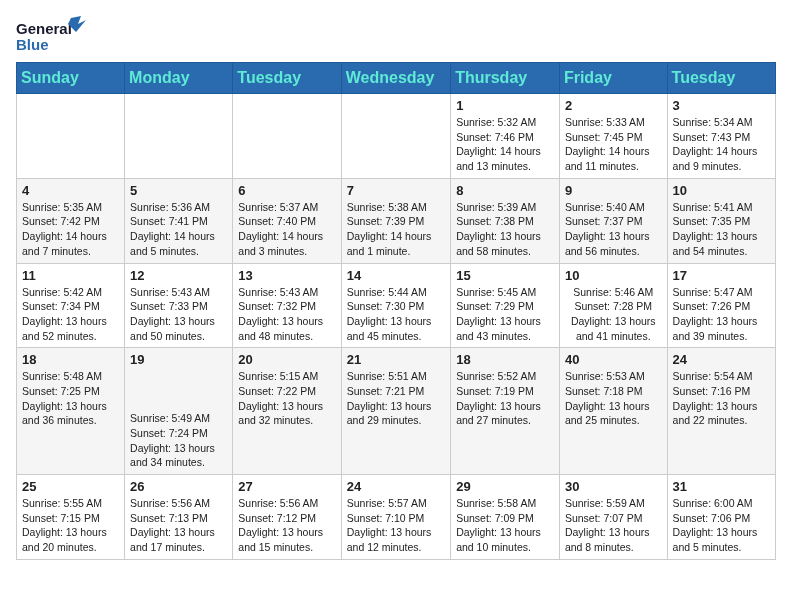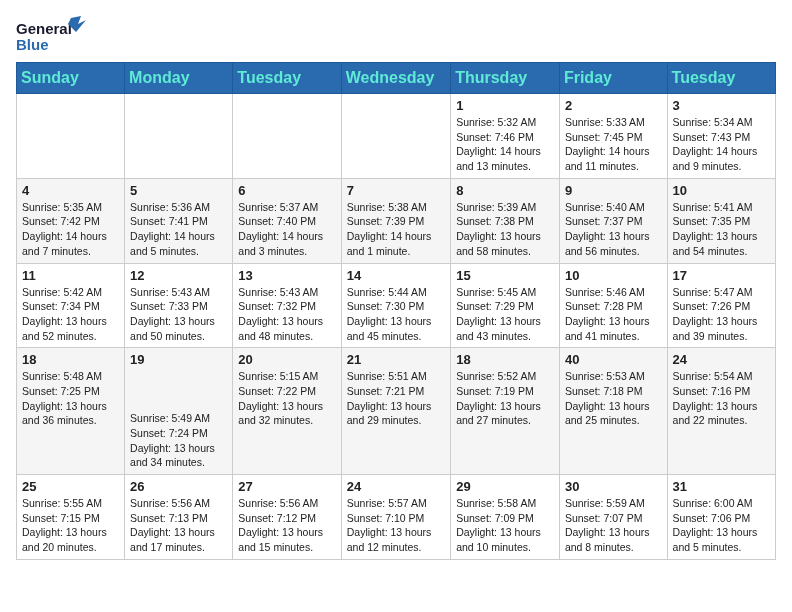--- a/index.html
+++ b/index.html
@@ -213,21 +213,21 @@
         </td>
         <td>
           <span class="day-number">15</span>
           <div class="day-info" style="white-space: pre-line;">Sunrise: 5:45 AM
 Sunset: 7:29 PM
 Daylight: 13 hours
 and 43 minutes.</div>
         </td>
         <td>
           <span class="day-number">10</span>
-          <div class="day-info" style="white-space: pre-line;">Sunrise: 5:46 AM
+          <div class="day-info" style="white-space: pre-line; text-align: center;">Sunrise: 5:46 AM
 Sunset: 7:28 PM
 Daylight: 13 hours
 and 41 minutes.</div>
         </td>
         <td>
           <span class="day-number">17</span>
           <div class="day-info" style="white-space: pre-line;">Sunrise: 5:47 AM
 Sunset: 7:26 PM
 Daylight: 13 hours
 and 39 minutes.</div>

